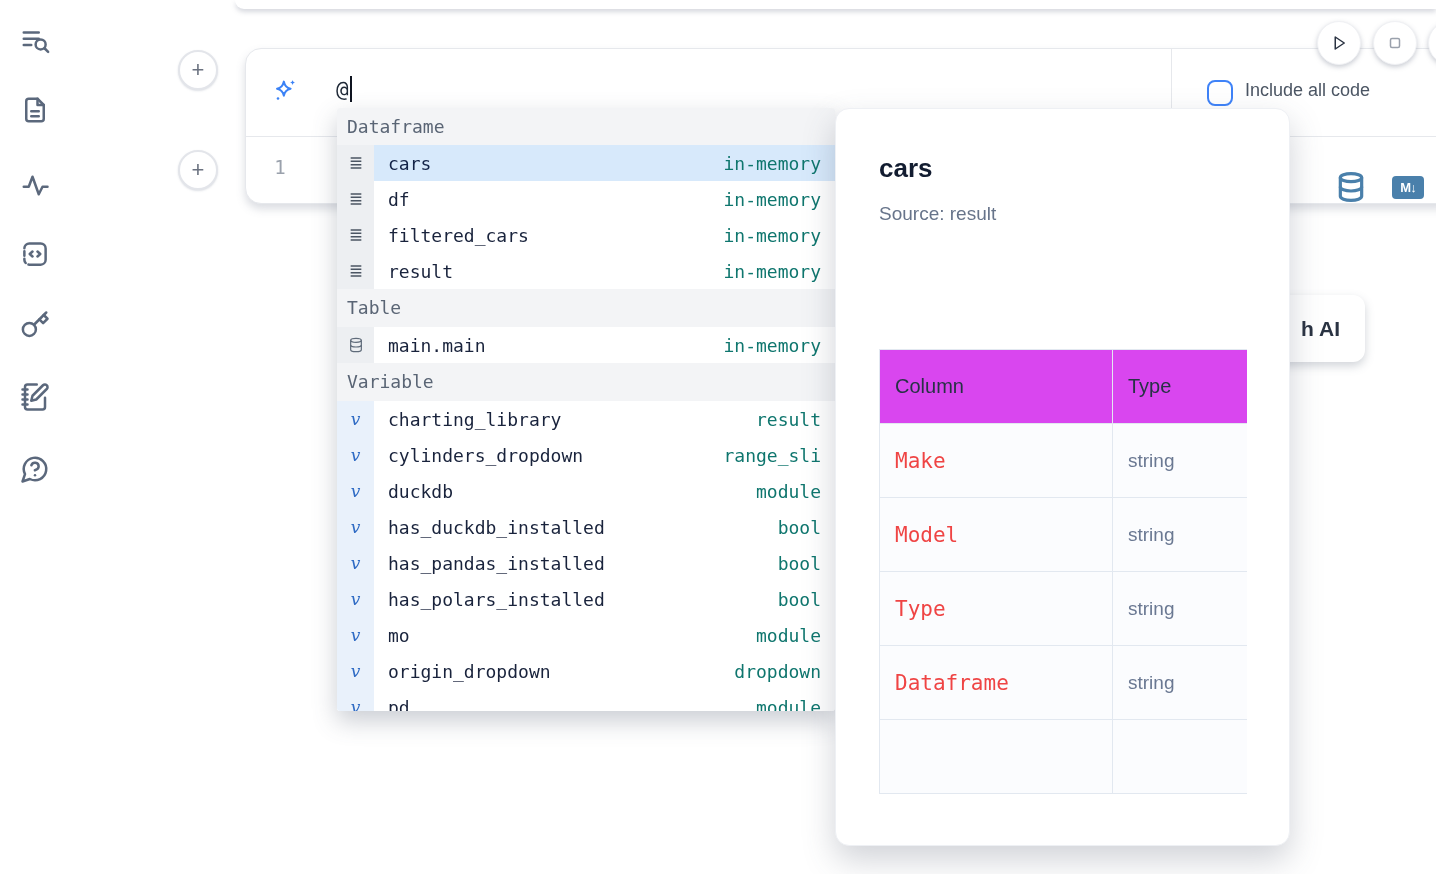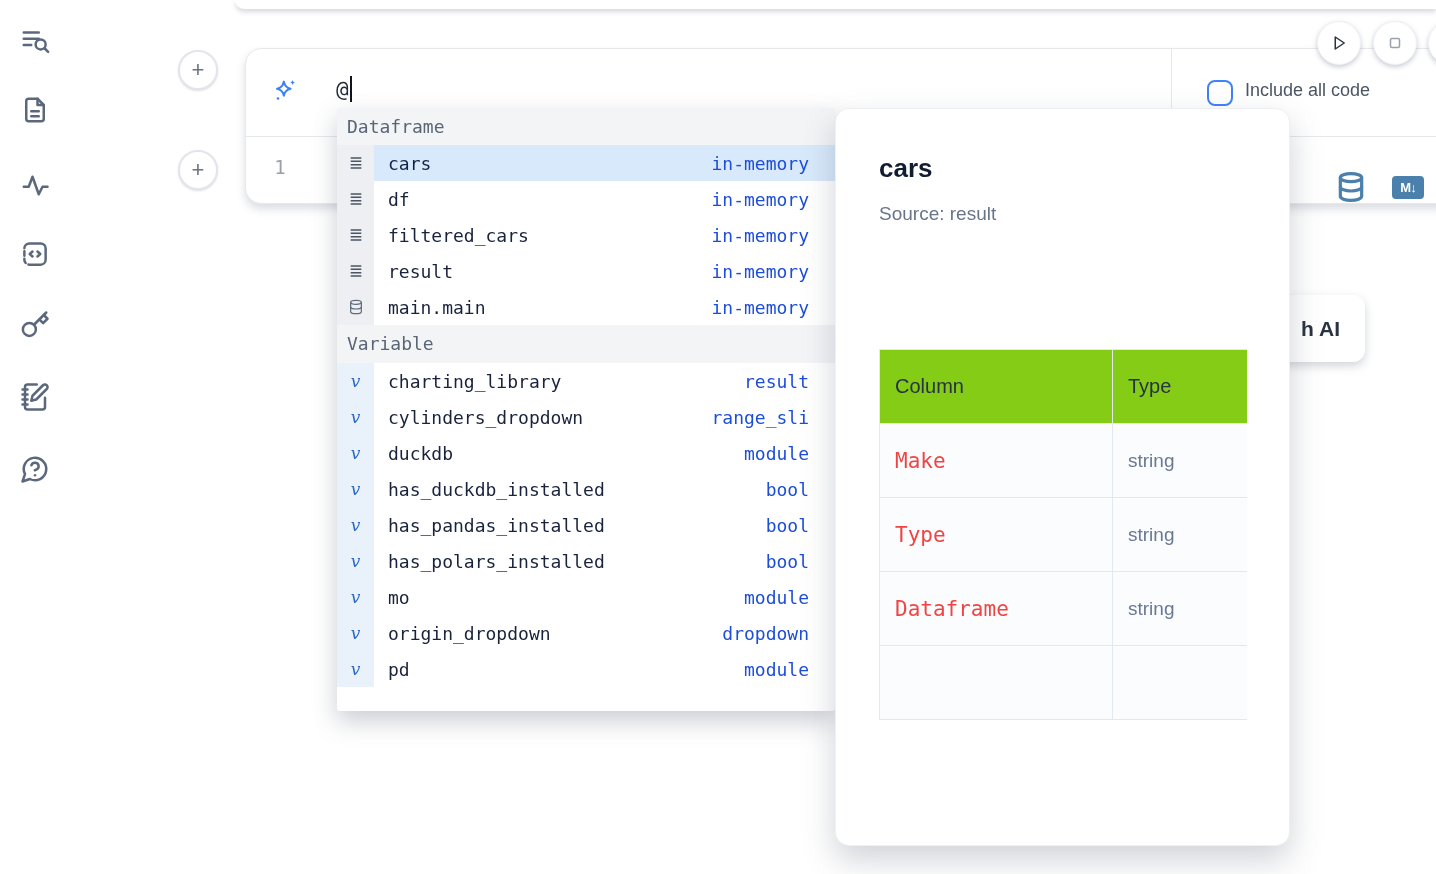--- a/index.html
+++ b/index.html
@@ -57,21 +57,21 @@
   .ac { position:absolute; left:337px; top:108px; width:498px; height:603px; background:#fff;
     border-radius:3px; box-shadow:0 10px 24px rgba(80,90,110,.30); overflow:hidden; z-index:30;
     font-family:"DejaVu Sans Mono", monospace; font-size:18px; }
   .ac-head { height:37px; line-height:37px; background:#f3f4f6; color:#5a6575; padding-left:10px; }
   .ac-head.h38 { height:38px; line-height:38px; }
   .ac-row { display:flex; align-items:center; height:36px; background:#fff; cursor:pointer; }
   .ac-row .gut { width:37px; height:36px; display:flex; align-items:center; justify-content:center; flex:none; }
   .gut.df-gut { background:#edeff2; }
   .gut.var-gut { background:#e9f1fb; }
   .ac-row .nm { padding-left:14px; color:#19233c; white-space:nowrap; }
-  .ac-row .dt { margin-left:auto; padding-right:26px; color:#1d4ed8; white-space:nowrap; overflow:hidden; }
+  .ac-row .dt { margin-left:auto; padding-right:14px; color:#0f766e; white-space:nowrap; overflow:hidden; }
   .ac-row.sel { background:#d7e9fb; }
   .ac-row.sel .nm { color:#132347; }
   .gut em { font-style:italic; font-family:"DejaVu Serif", serif; font-size:17px; color:#2f6bc4; }
   .rows-ic { width:16px; height:16px; stroke:#4b5563; stroke-width:2.2; }
   .gut .sdb { width:16px; height:16px; stroke:#5f6b7a; fill:none; stroke-width:1.8; }
 
   
   .ai-btn { position:absolute; left:1080px; top:295px; width:285px; height:67px; background:#fff;
     border-radius:12px; box-shadow:0 4px 10px rgba(90,100,120,.28); z-index:20;
     display:flex; align-items:center; justify-content:flex-end; padding-right:25px;
@@ -82,21 +82,21 @@
     border-radius:14px; border:1px solid #eef0f4; box-shadow:0 14px 32px rgba(70,80,100,.25); z-index:40; }
   .panel-title { position:absolute; left:43px; top:44px; font-size:26px; font-weight:bold; color:#121c30; }
   .panel-src { position:absolute; left:43px; top:94px; font-size:19px; color:#67748a; }
   .panel-badge { position:absolute; left:43px; top:150px; width:368px; height:45px; background:#f1f5f9;
     border-radius:8px; font-size:19px; color:#27334a; line-height:45px; padding-left:15px; }
   .ptable-wrap { position:absolute; left:43px; top:240px; width:368px; height:464px; overflow:hidden; }
   table.ptable { border-collapse:collapse; width:368px; table-layout:fixed; }
   .ptable col.c1 { width:233px; }
   .ptable col.c2 { width:135px; }
   .ptable th, .ptable td { border:1px solid #e2e8f0; height:74px; padding-left:15px; text-align:left; vertical-align:middle; }
-  .ptable th { background:#84cc16; font-size:20px; font-weight:normal; color:#273245; }
+  .ptable th { background:#d946ef; font-size:20px; font-weight:normal; color:#273245; }
   .ptable td { background:#fbfcfe; }
   .ptable td.cname { font-family:"DejaVu Sans Mono", monospace; font-size:21px; color:#ef4444; }
   .ptable td.ctype { font-size:19px; color:#6a7892; }
 </style>
 </head>
 <body>
 
 <div class="sidebar">
   <span class="side-ic" style="top:25px">
     <svg viewBox="0 0 24 24">
@@ -225,20 +225,21 @@
   <div class="ac-row">
     <span class="gut df-gut">
         <svg class="rows-ic" viewBox="0 0 24 24" fill="none">
           <path d="M4 4.5h16M4 9.5h16M4 14.5h16M4 19.5h16"></path>
         </svg>
       </span>
     <span class="nm">result</span>
     <span class="dt">in-memory</span>
   </div>
 
+  <div class="ac-head h38">Table</div>
   <div class="ac-row">
     <span class="gut df-gut">
       <svg class="sdb" viewBox="0 0 24 24">
           <ellipse cx="12" cy="5" rx="8" ry="3"></ellipse>
           <path d="M4 5v7c0 1.7 3.6 3 8 3s8-1.3 8-3V5"></path>
           <path d="M4 12v7c0 1.7 3.6 3 8 3s8-1.3 8-3v-7"></path>
         </svg>
     </span>
     <span class="nm">main.main</span>
     <span class="dt">in-memory</span>
@@ -322,20 +323,24 @@
       <tbody>
           <tr>
         <th>Column</th>
         <th>Type</th>
       </tr>
       <tr>
         <td class="cname">Make</td>
         <td class="ctype">string</td>
       </tr>
       <tr>
+        <td class="cname">Model</td>
+        <td class="ctype">string</td>
+      </tr>
+      <tr>
         <td class="cname">Type</td>
         <td class="ctype">string</td>
       </tr>
       <tr>
         <td class="cname">Dataframe</td>
         <td class="ctype">string</td>
       </tr>
       <tr>
         <td class="cname"></td>
         <td class="ctype"></td>

